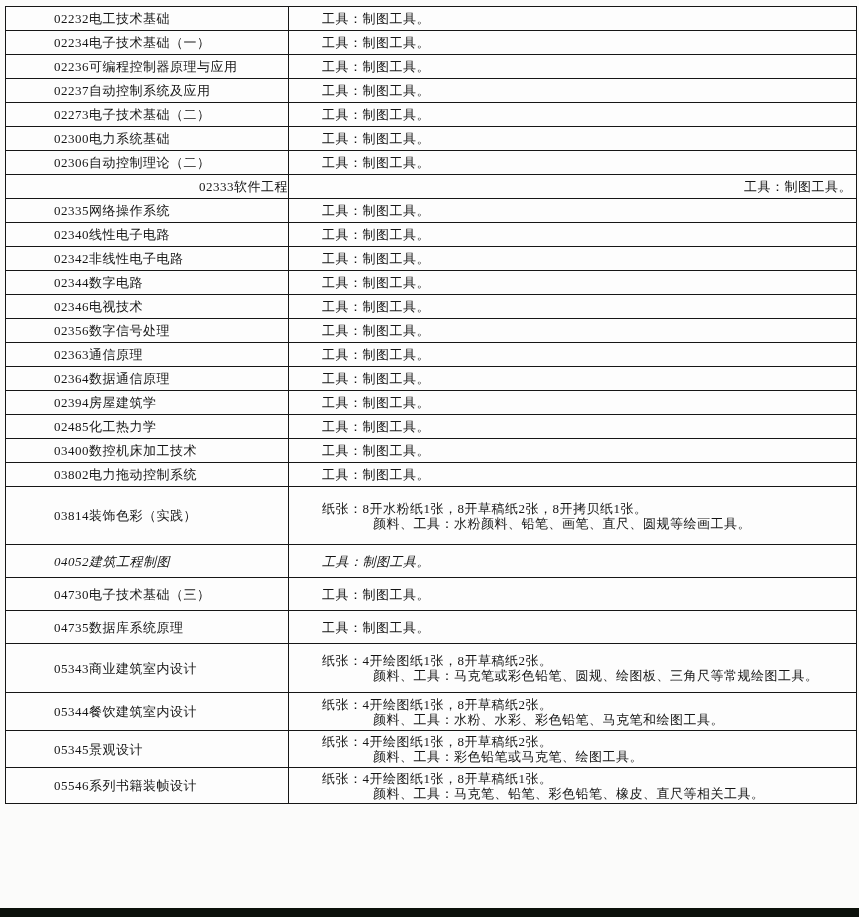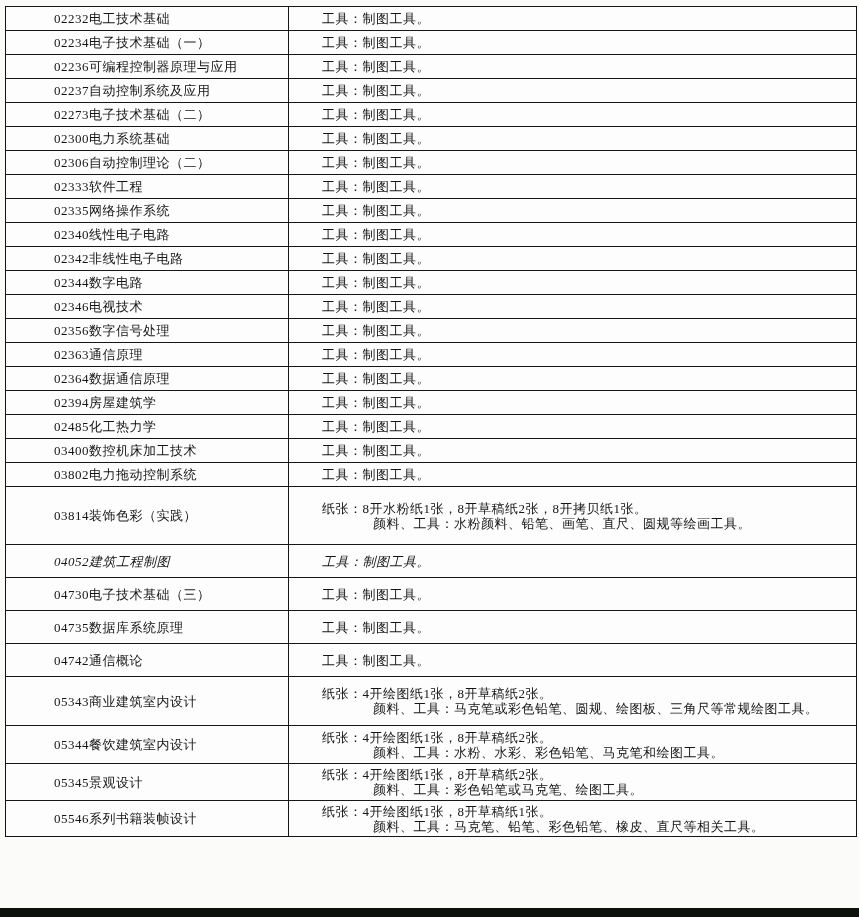--- a/index.html
+++ b/index.html
@@ -75,21 +75,21 @@
           <td class="req-cell">
             <div class="req-line">工具：制图工具。</div>
           </td>
         </tr>
         <tr style="height: 24px;">
           <td class="course-cell">02306自动控制理论（二）</td>
           <td class="req-cell">
             <div class="req-line">工具：制图工具。</div>
           </td>
         </tr>
-        <tr style="height: 24px;">
+        <tr style="height: 24px; text-align: right;">
           <td class="course-cell">02333软件工程</td>
           <td class="req-cell">
             <div class="req-line">工具：制图工具。</div>
           </td>
         </tr>
         <tr style="height: 24px;">
           <td class="course-cell">02335网络操作系统</td>
           <td class="req-cell">
             <div class="req-line">工具：制图工具。</div>
           </td>
@@ -174,26 +174,20 @@
           </td>
         </tr>
         <tr style="height: 33px;">
           <td class="course-cell">04730电子技术基础（三）</td>
           <td class="req-cell">
             <div class="req-line">工具：制图工具。</div>
           </td>
         </tr>
         <tr style="height: 33px;">
           <td class="course-cell">04735数据库系统原理</td>
-          <td class="req-cell">
-            <div class="req-line">工具：制图工具。</div>
-          </td>
-        </tr>
-        <tr style="height: 33px;">
-          <td class="course-cell">04742通信概论</td>
           <td class="req-cell">
             <div class="req-line">工具：制图工具。</div>
           </td>
         </tr>
         <tr style="height: 49px;">
           <td class="course-cell">05343商业建筑室内设计</td>
           <td class="req-cell">
             <div class="req-line">纸张：4开绘图纸1张，8开草稿纸2张。</div>
             <div class="req-line cont">颜料、工具：马克笔或彩色铅笔、圆规、绘图板、三角尺等常规绘图工具。</div>
           </td>

